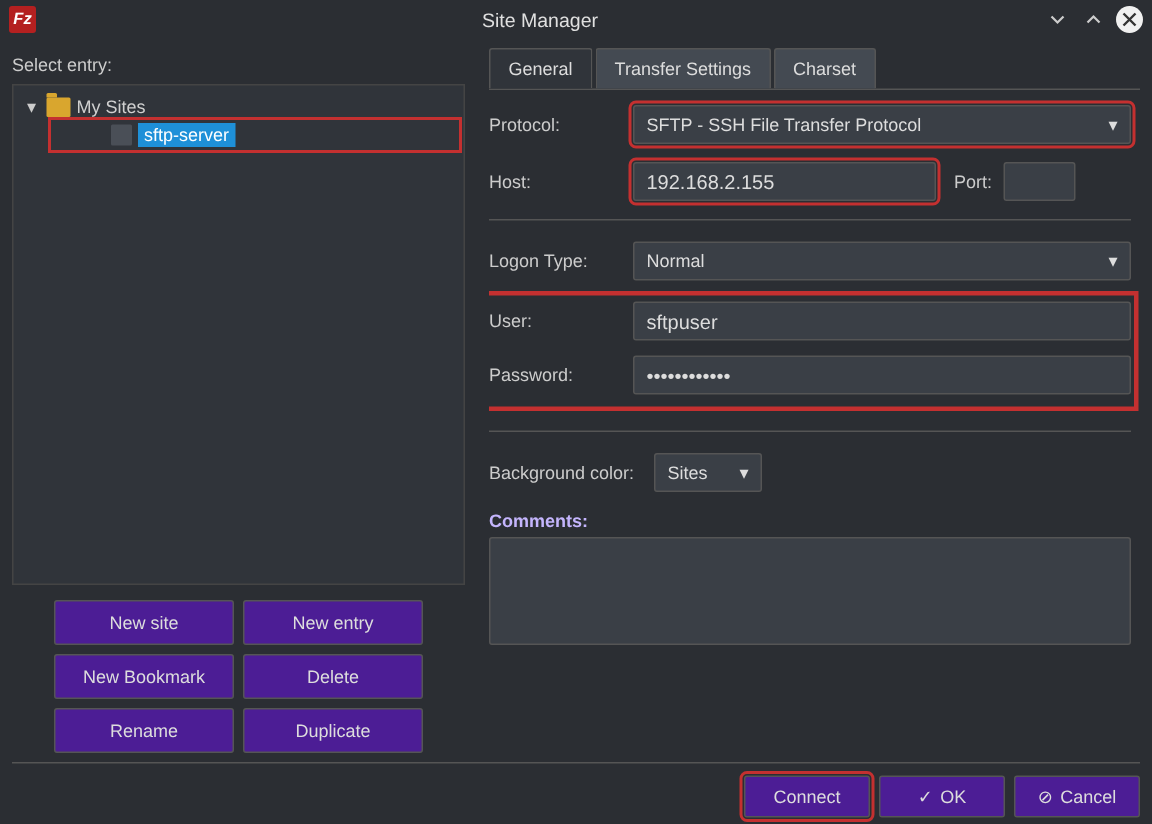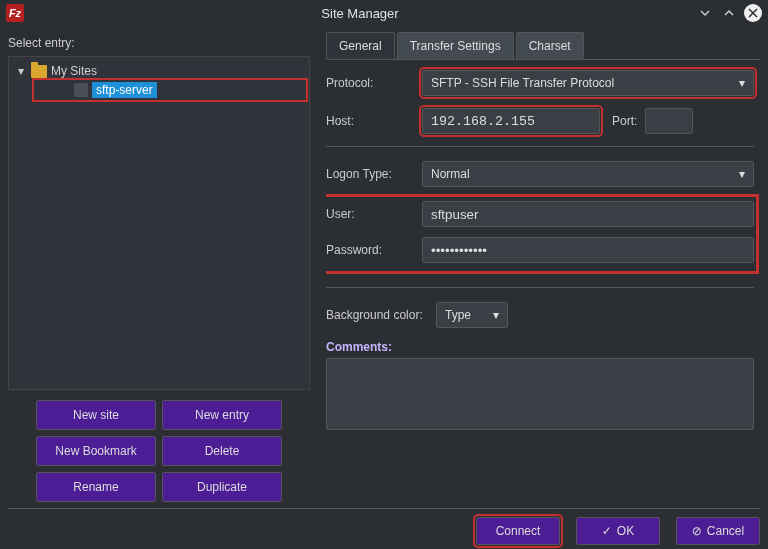--- a/index.html
+++ b/index.html
@@ -28,28 +28,28 @@
   .tabs { display:flex; border-bottom:1px solid #555; }
   .tab { padding:6px 12px; background:#444a52; border:1px solid #555; border-bottom:none; margin-right:2px; cursor:pointer; color:#ddd; border-radius:2px 2px 0 0; }
   .tab.active { background:#30343a; }
   .form { flex:1; overflow:auto; padding:10px 6px 4px 0; }
   .frow { display:flex; align-items:center; margin-bottom:12px; }
   .frow .flabel { width:96px; color:#ccc; }
   .input, .select { background:#3a3f46; border:1px solid #555; color:#ddd; height:26px; padding:0 8px; border-radius:2px; }
   .select { display:flex; align-items:center; justify-content:space-between; cursor:pointer; }
   .select .caretdown { margin-left:8px; }
   .wide { flex:1; }
-  .hostinput { width:178px;font-family:Liberation Mono, monospace; }
+  .hostinput { width:202px; }
   .portlabel { margin:0 8px 0 12px; color:#ccc; }
   .portinput { width:48px; }
   .hr { border:none; border-top:1px solid #555; margin:8px 0 14px 0; }
   .bgcolor .select { width:72px; }
   .comments-label { color:#c4b5fd; margin-bottom:4px; display:block;font-weight:bold; }
   .comments-box { width:100%; height:72px; background:#3a3f46; border:1px solid #555; color:#ddd; padding:6px; border-radius:2px; resize:none; font-family:inherit; font-size:12px; }
-  .footer { border-top:1px solid #555; margin-top:6px; padding-top:8px; display:flex; justify-content:flex-end; gap:16px; }
+  .footer { border-top:1px solid #555; margin-top:6px; padding-top:8px; display:flex; justify-content:flex-end; gap:6px; }
   .footer .btn { width:84px; height:28px; }
   .footer .btn .ico { margin-right:5px; }
   .hl { outline:2px solid #c43030; outline-offset:1px; }
   .hl-thick { outline:3px solid #c43030; outline-offset:2px; }
   svg { display:block; }
 </style>
 </head>
 <body>
 
 <div class="titlebar">
@@ -151,21 +151,21 @@
             <div class="flabel">Password:</div>
             <input class="input wide" type="text" value="••••••••••••" style="">
           </div>
         </div>
 
         <hr class="hr" style="margin-top:18px;">
 
         <div class="frow bgcolor">
           <div class="flabel" style="width:110px">Background color:</div>
           <div class="select">
-            <span>Type</span>
+            <span>Sites</span>
             <span class="caretdown">▾</span>
           </div>
         </div>
         <span class="comments-label">Comments:</span>
         <textarea class="comments-box" style=""></textarea>
       </div>
     </div>
   </div>
 
   <div class="footer">

